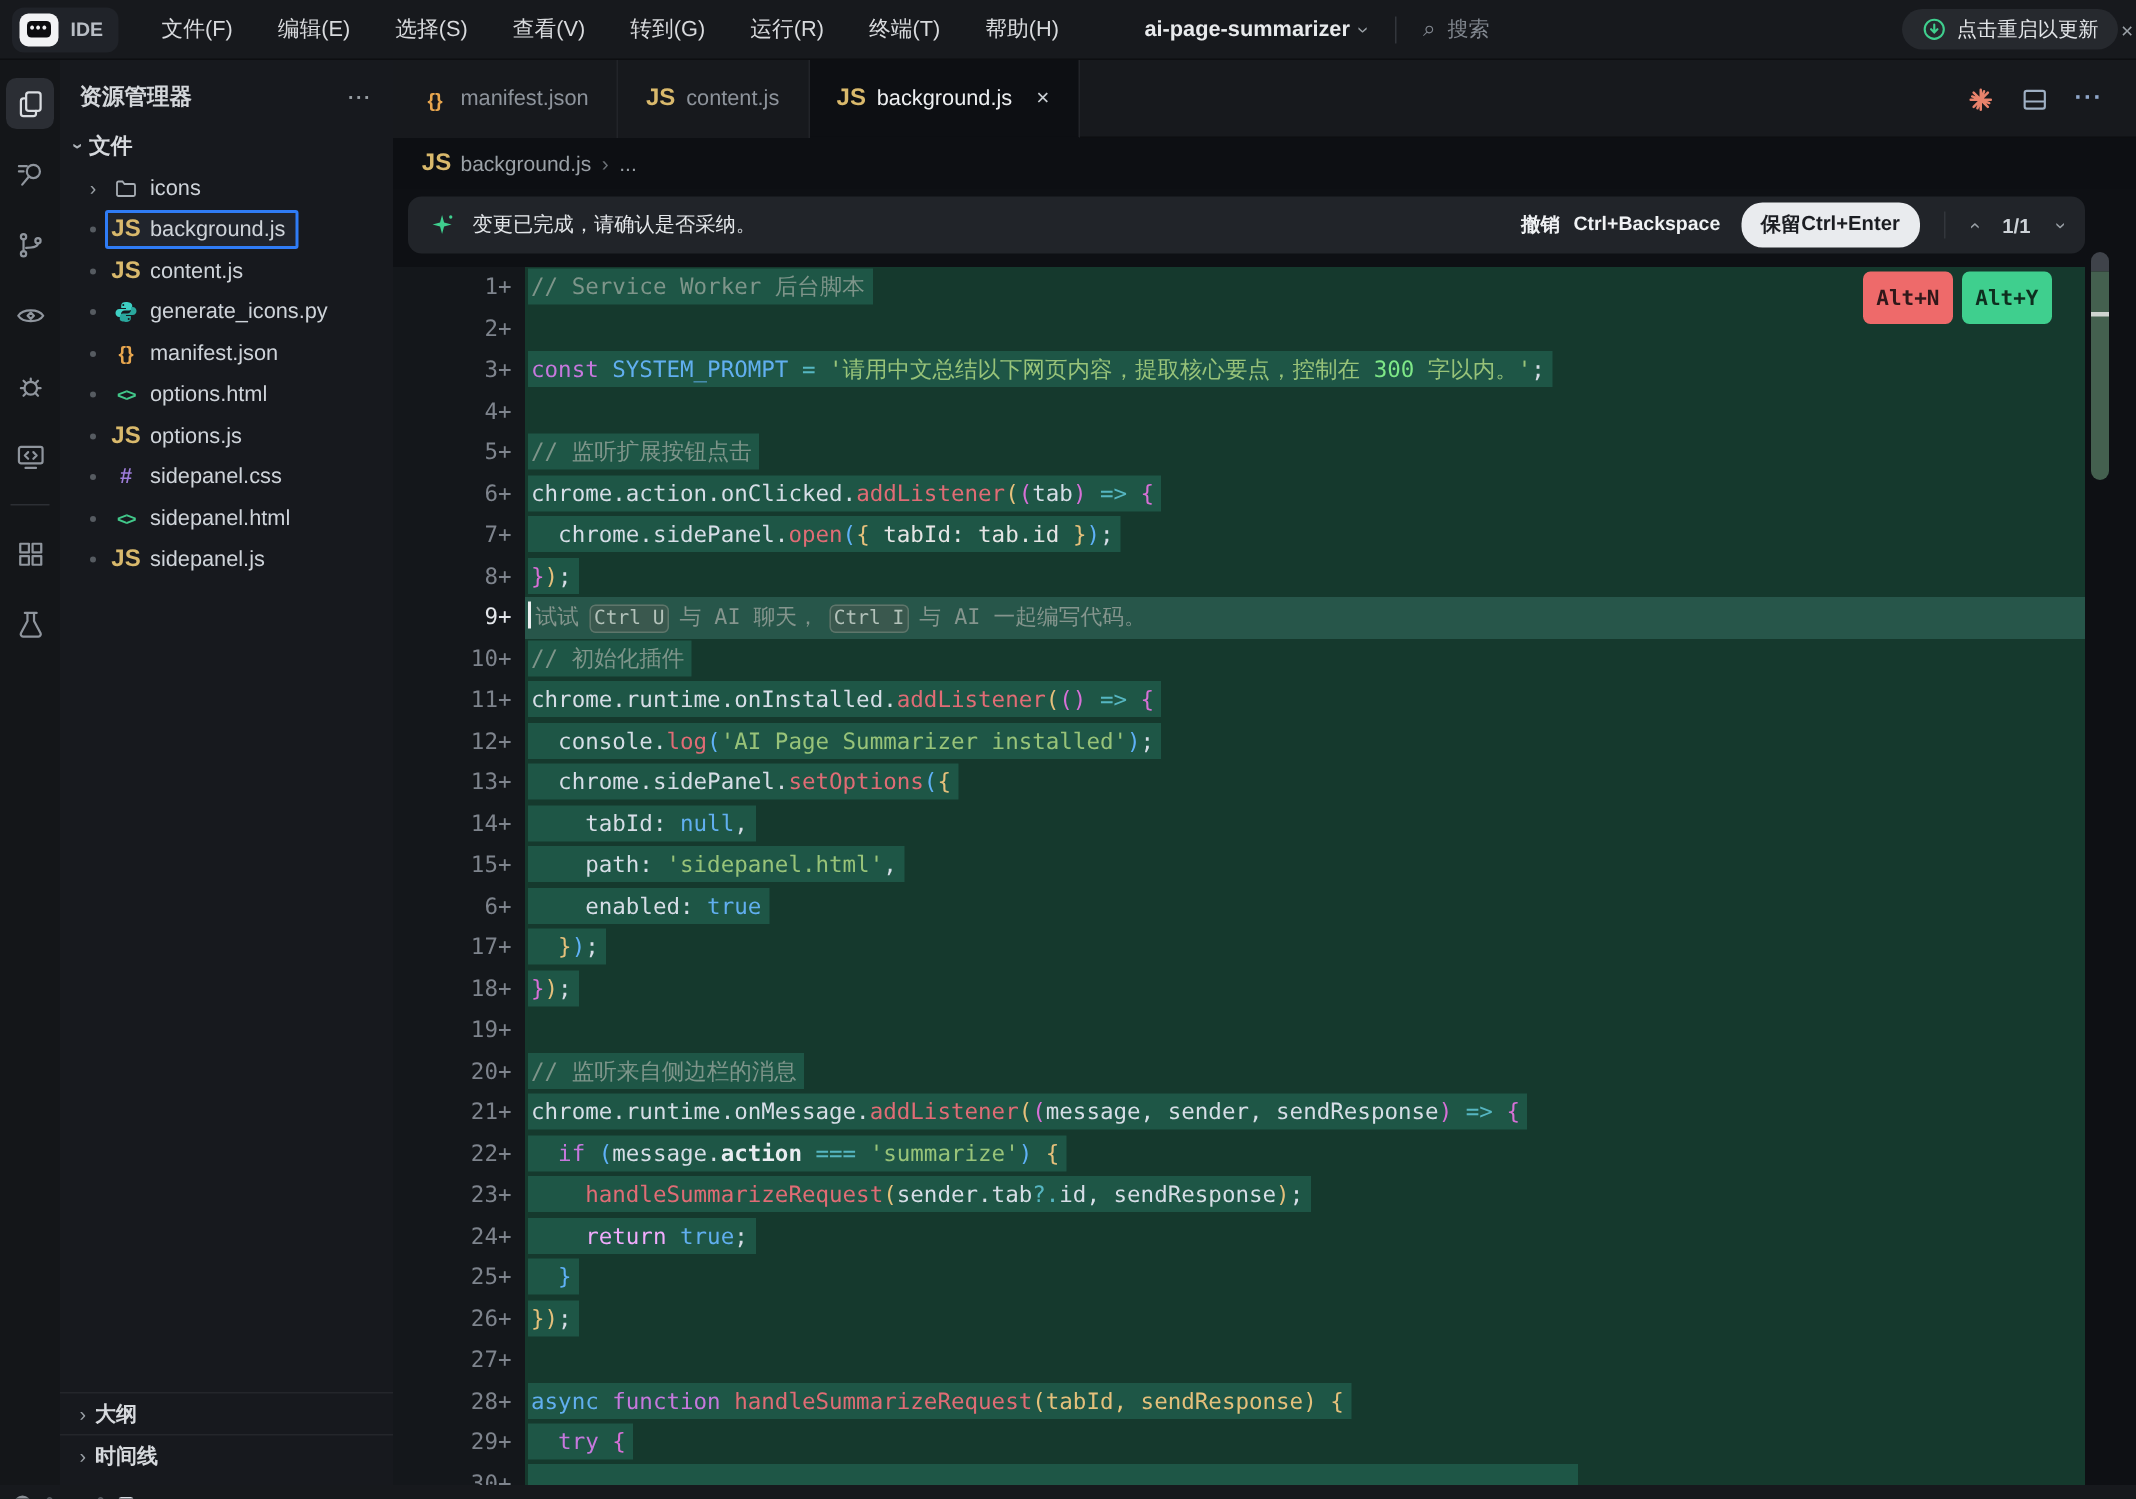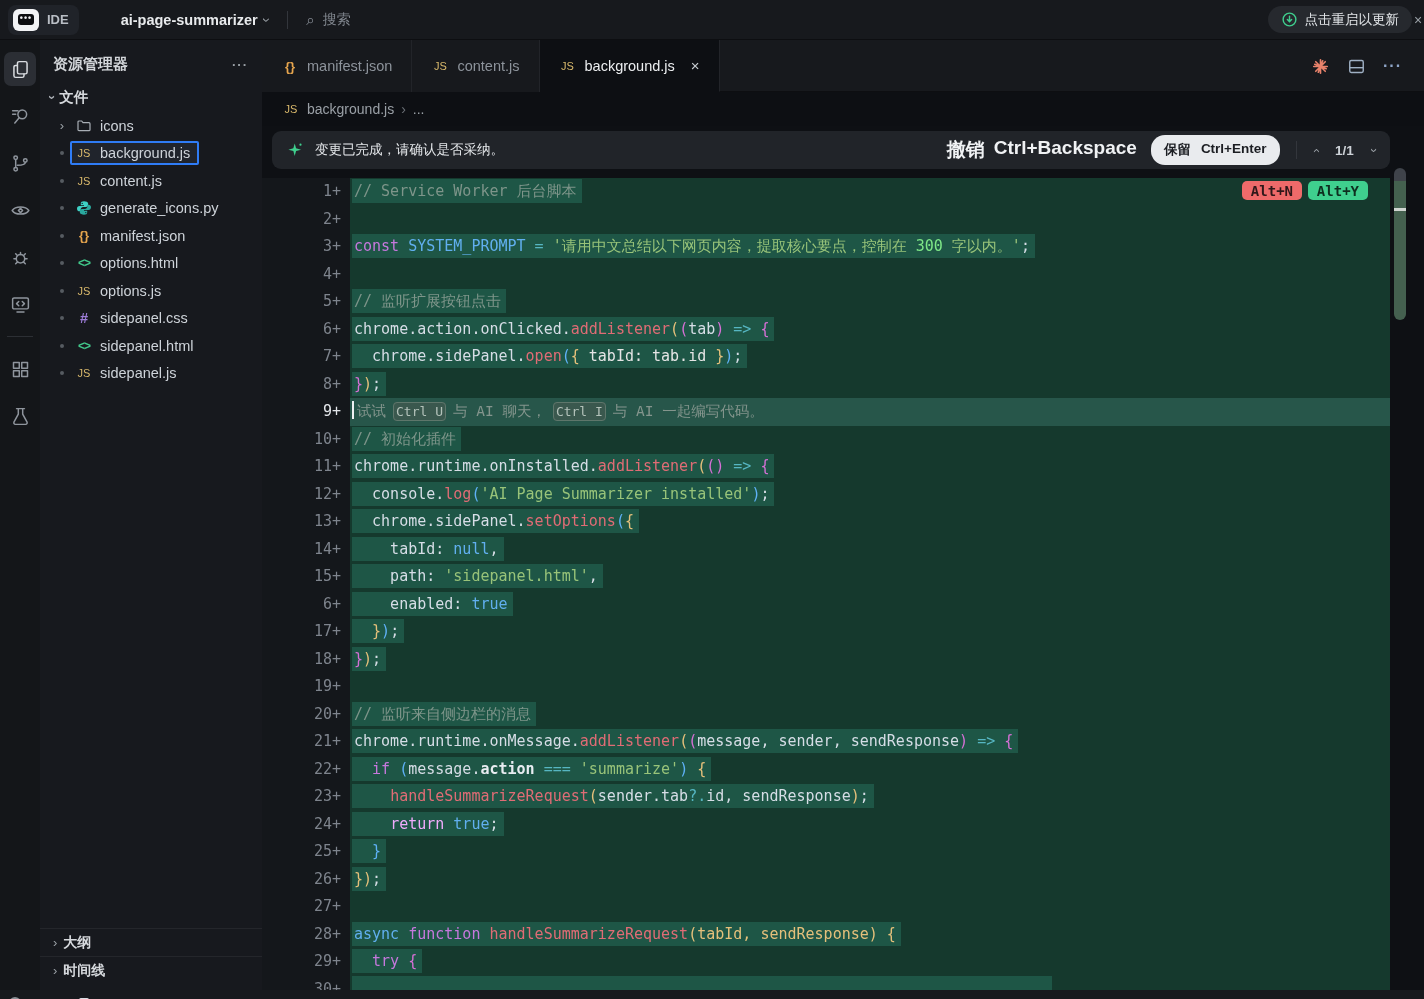--- a/index.html
+++ b/index.html
@@ -45,21 +45,21 @@
   .section-row { display:flex; align-items:center; gap:5px; padding:4px 0 4px 10px;
     color:#d6d9dd; font-size:14.5px; font-weight:bold; }
   .section-row .chevd { transform:rotate(90deg); display:inline-block; color:#aeb3b9; font-size:13px;}
   .tree { margin-top:1px; }
   .tree-row { height:27.5px; display:flex; align-items:center; padding-left:14px; color:#ced3d9; font-size:14.5px; }
   .tree-row .lead { width:16px; display:flex; justify-content:center; color:#9aa0a6; font-size:13px; flex:none;}
   .dot { width:4px; height:4px; border-radius:50%; background:#565b61; }
   .fchip { display:flex; align-items:center; gap:7px; padding:2px 7px 2px 3px; border:2px solid transparent; border-radius:2px;}
   .fchip.selected { border-color:#2f7cf6; background:#20242c; }
   .ficon { width:18px; display:flex; justify-content:center; align-items:center; flex:none; }
-  .js-ic { color:#d9b96c; font-size:11px; font-weight:normal; letter-spacing:0; }
+  .js-ic { color:#d9b96c; font-size:16px; font-weight:bold; letter-spacing:0; }
   .json-ic { color:#e8a64e; font-size:13px; font-weight:bold; }
   .html-ic { color:#42c98b; font-size:12px; font-weight:bold; letter-spacing:-1px;}
   .css-ic { color:#9d7cd8; font-size:14.5px; font-weight:bold; }
   .folder-ic svg, .py-ic svg { width:16px; height:16px; }
   .side-bottom { position:absolute; left:0; width:100%; height:28px; border-top:1px solid #24262b;
     display:flex; align-items:center; gap:6px; padding-left:13px; color:#d6d9dd; font-size:14px; font-weight:bold;}
   .side-bottom .chev { font-size:13px; }
 
   
   #editor { position:absolute; left:262px; top:40px; width:1162px; height:950px; background:#111317; }
@@ -74,40 +74,40 @@
   .dots3 { color:#8fa6c9; font-size:16px; font-weight:bold; letter-spacing:1px; }
   #breadcrumb { position:absolute; left:0; top:52px; width:100%; height:34px; background:#0d0f13;
     display:flex; align-items:center; gap:7px; padding-left:20px; color:#9aa0a6; font-size:14px; }
   #breadcrumb .sep { color:#6b7076; }
 
   #code-region { position:absolute; left:0; top:86px; width:100%; bottom:0; background:#0e1014; }
   #ai-banner { position:absolute; left:10px; right:34px; top:5px; height:38px; background:#212429;
     border-radius:9px; display:flex; align-items:center; padding:0 14px; }
   #ai-banner .msg { color:#e4e7ea; font-size:13.5px; margin-left:10px; }
   .banner-right { margin-left:auto; display:flex; align-items:center; gap:14px; }
-  #undo-btn { display:flex; gap:9px; color:#f0f2f4; font-size:19px; font-weight:bold; }
-  #keep-btn { display:flex; gap:10px; background:#e9ebee; color:#1b1d22; font-size:13.5px; font-weight:bold;
+  #undo-btn { display:flex; gap:9px; color:#f0f2f4; font-size:13px; font-weight:bold; }
+  #keep-btn { display:flex; gap:0; background:#e9ebee; color:#1b1d22; font-size:13.5px; font-weight:bold;
     border-radius:14px; padding:6px 13px; }
   .nav-chev { color:#9aa0a6; font-size:13px; display:inline-block; }
   .nav-count { color:#cdd2d7; font-size:13.5px; font-weight:bold; margin:0 4px;}
 
   #codewrap { position:absolute; left:0; top:52px; right:0; bottom:0; overflow:hidden;
     font-family:"DejaVu Sans Mono","Liberation Mono",monospace; font-size:15px; }
   #gutter { position:absolute; left:0; top:0; width:88px; bottom:0; background:#14171b; }
   .gut-row { height:27.5px; line-height:27.5px; text-align:right; padding-right:9px; color:#7e848d; font-size:15px;}
   .gut-row.cur { color:#e3e6ea; }
   #codeblock { position:absolute; left:88px; right:34px; top:0; bottom:0; background:#15392d; }
   .code-row { height:27.5px; line-height:27.5px; white-space:pre; padding-left:2px; color:#d6dde6; }
   .code-row .strip { background:#1e5646; padding:3px 5px 3px 2px; }
   .code-row.hint-row { background:#27564a; }
   .cursor { display:inline-block; width:2px; height:18px; background:#eef1f3; vertical-align:-3px; margin-right:3px;}
   .hint-txt { color:#84958d; font-size:14.5px; }
   .kbd { background:#3a584e; border:1px solid #5e766b; border-radius:4px; padding:1px 2px;
     color:#b3c2ba; font-size:13px; margin:0 7px; }
-  .badge { position:absolute; top:55px; height:19px; border-radius:5px; display:flex; align-items:center;
+  .badge { position:absolute; top:55px; height:35px; border-radius:5px; display:flex; align-items:center;
     padding:0 9px; font-size:14px; font-weight:bold; font-family:"DejaVu Sans Mono",monospace; }
   #badge-n { right:122px; background:#ee6a6a; color:#30181a; }
   #badge-y { right:56px; background:#3fcf8e; color:#0e2e1f; }
   #scrollbar { position:absolute; right:18px; top:42px; width:12px; height:152px; }
   #sb-cap { position:absolute; top:0; left:0; width:12px; height:13px; background:#3f434a; border-radius:6px 6px 0 0;}
   #sb-body { position:absolute; top:13px; left:0; width:12px; bottom:0; background:#44604f; border-radius:0 0 6px 6px;}
   #sb-tick { position:absolute; top:40px; left:0; width:12px; height:3px; background:#cfd4d0; }
 
   
   #statusbar { position:absolute; left:0; top:990px; width:1424px; height:9px; background:#17191d; overflow:hidden; }
@@ -120,20 +120,30 @@
 </head>
 <body>
 
 <div id="titlebar">
   <div class="logo-wrap">
     <div class="logo-box">
       <div class="logo-inner">•••</div>
     </div>
     <span class="logo-text">IDE</span>
   </div>
+  <div id="menubar">
+      <span class="menu-item">文件(F)</span>
+      <span class="menu-item">编辑(E)</span>
+      <span class="menu-item">选择(S)</span>
+      <span class="menu-item">查看(V)</span>
+      <span class="menu-item">转到(G)</span>
+      <span class="menu-item">运行(R)</span>
+      <span class="menu-item">终端(T)</span>
+      <span class="menu-item">帮助(H)</span>
+    </div>
   <div id="project-sel">
     <span>ai-page-summarizer</span>
     <span class="chev">›</span>
   </div>
   <div class="vsep"></div>
   <div id="search-box">
     <span class="mag">⌕</span>
     <span>搜索</span>
   </div>
   <div id="update-pill">

